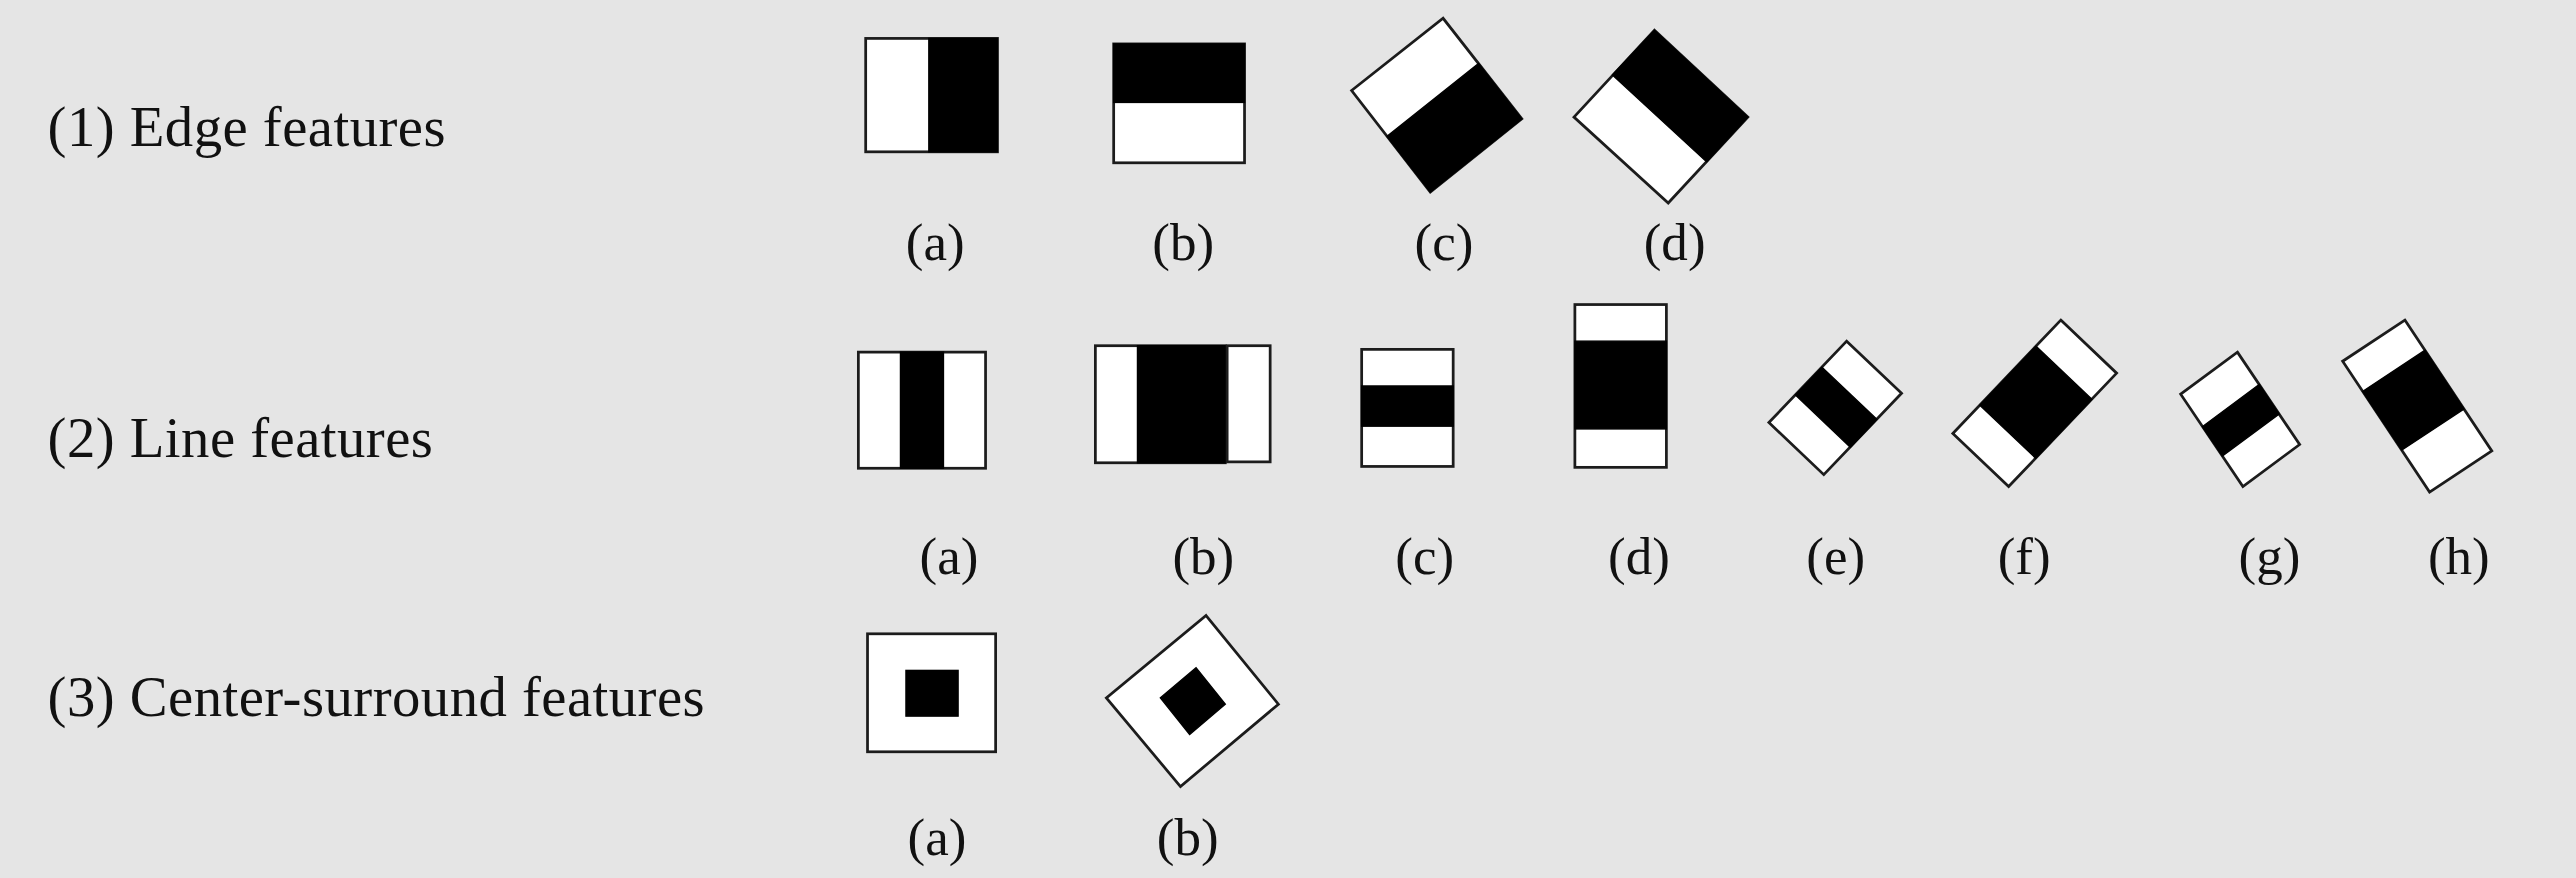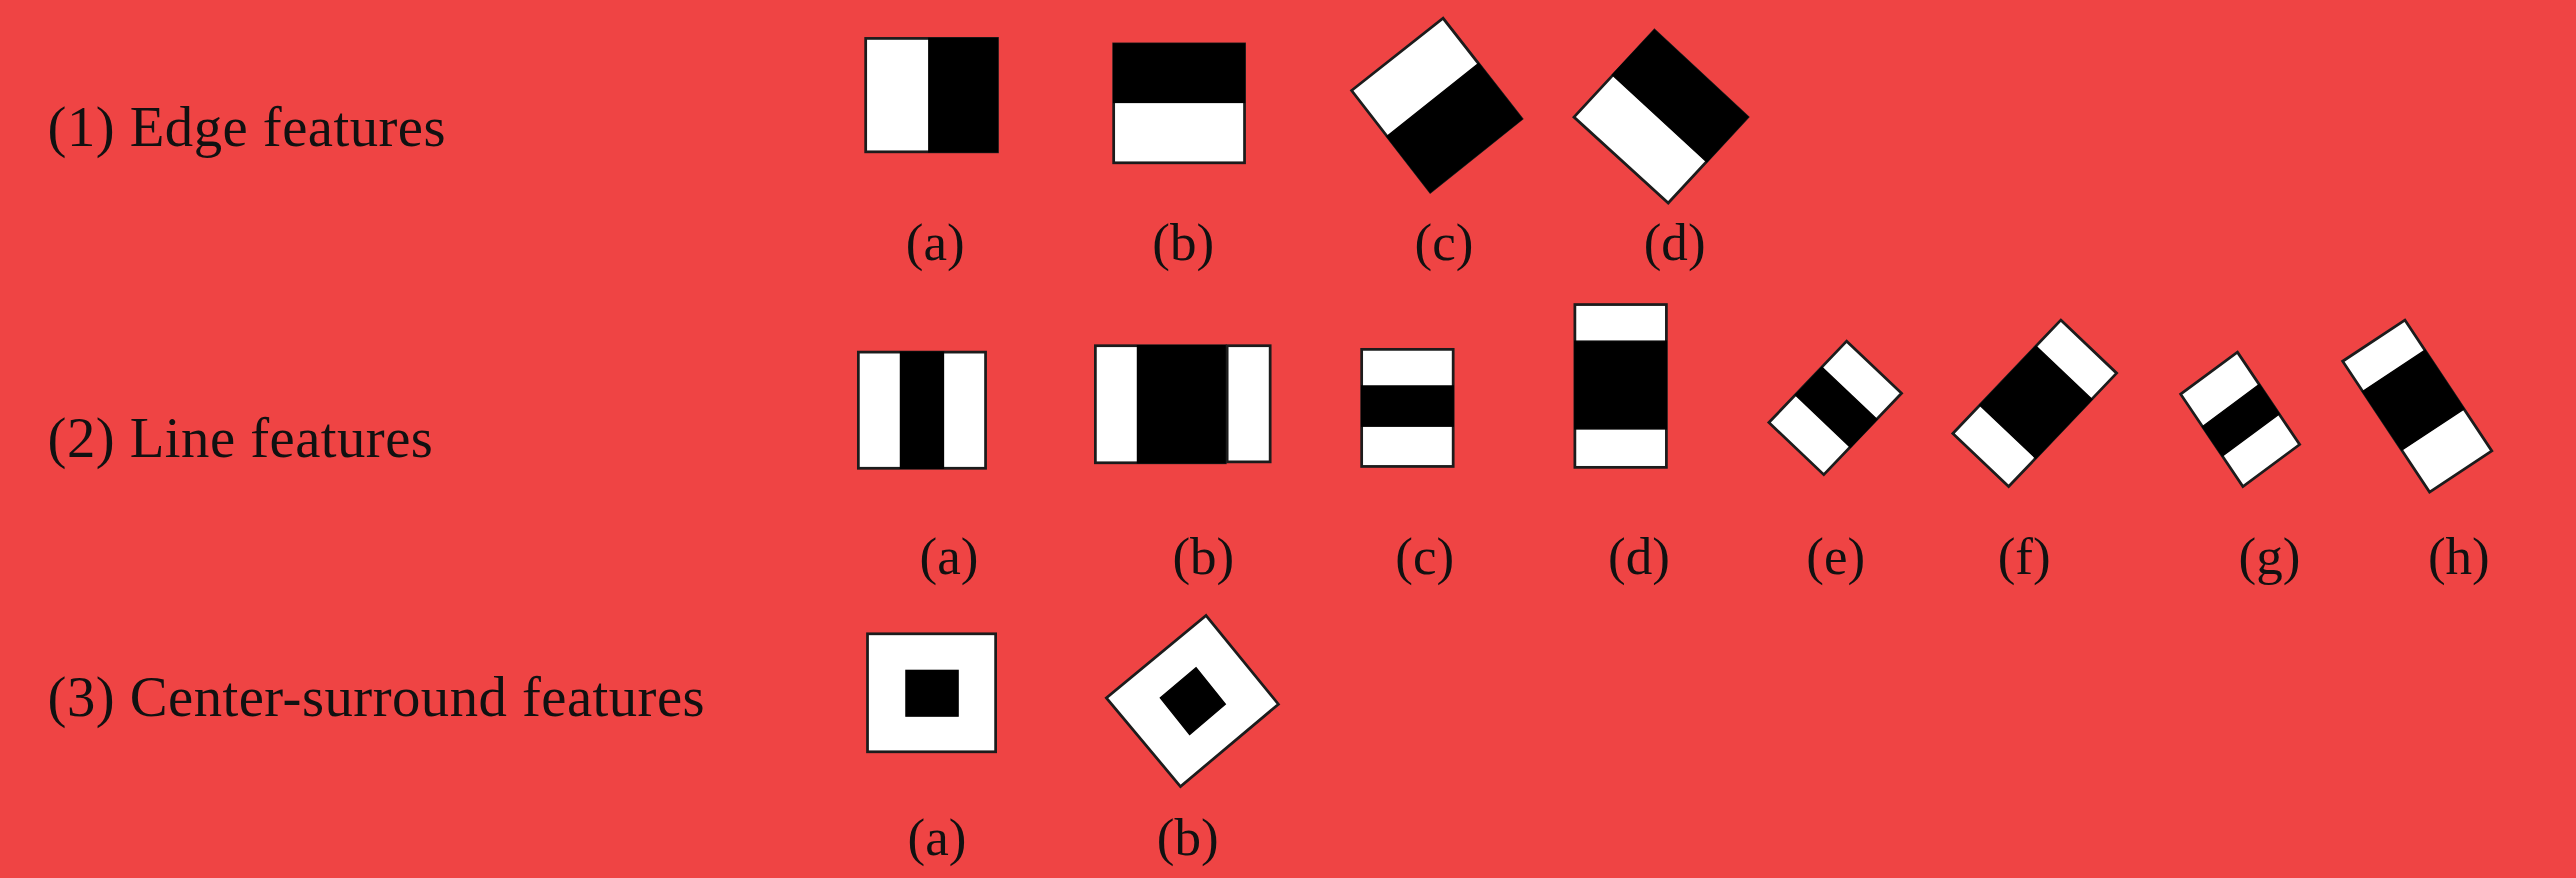--- a/index.html
+++ b/index.html
@@ -1,16 +1,16 @@
 <!DOCTYPE html>
 <html style="font-size:14.6px"><head>
 <meta charset="utf-8">
 <style>
   html,body{margin:0;padding:0;background:#ffffff;}
-  .stage{position:relative;width:2576px;height:878px;background:#ef4444;overflow:hidden;}
+  .stage{position:relative;width:2576px;height:878px;background:#e5e5e5;overflow:hidden;}
   .stage svg{position:absolute;left:0;top:0;width:100%;height:100%;}
   text.heading{
     font-family:"Liberation Serif","DejaVu Serif",serif;
     font-size:62px;letter-spacing:0.5px;fill:#111111;
     dominant-baseline:central;text-anchor:start;
   }
   text.flabel{
     font-family:"Liberation Serif","DejaVu Serif",serif;
     font-size:58px;fill:#111111;
     dominant-baseline:central;text-anchor:middle;

